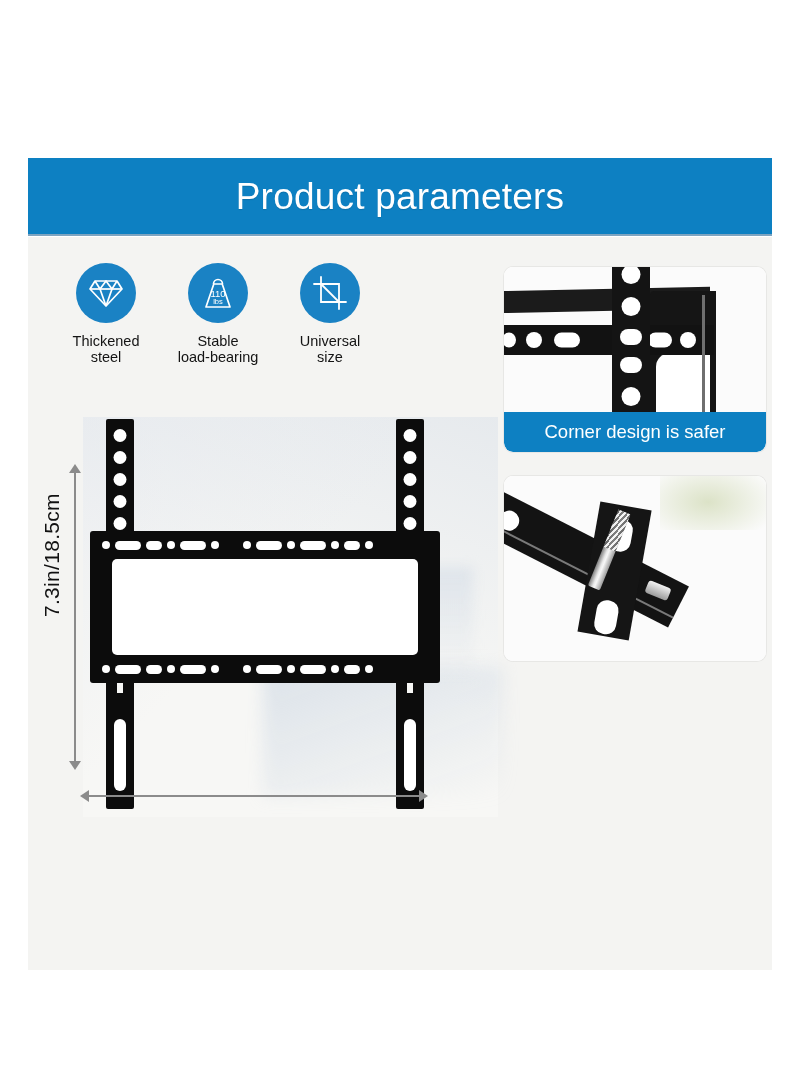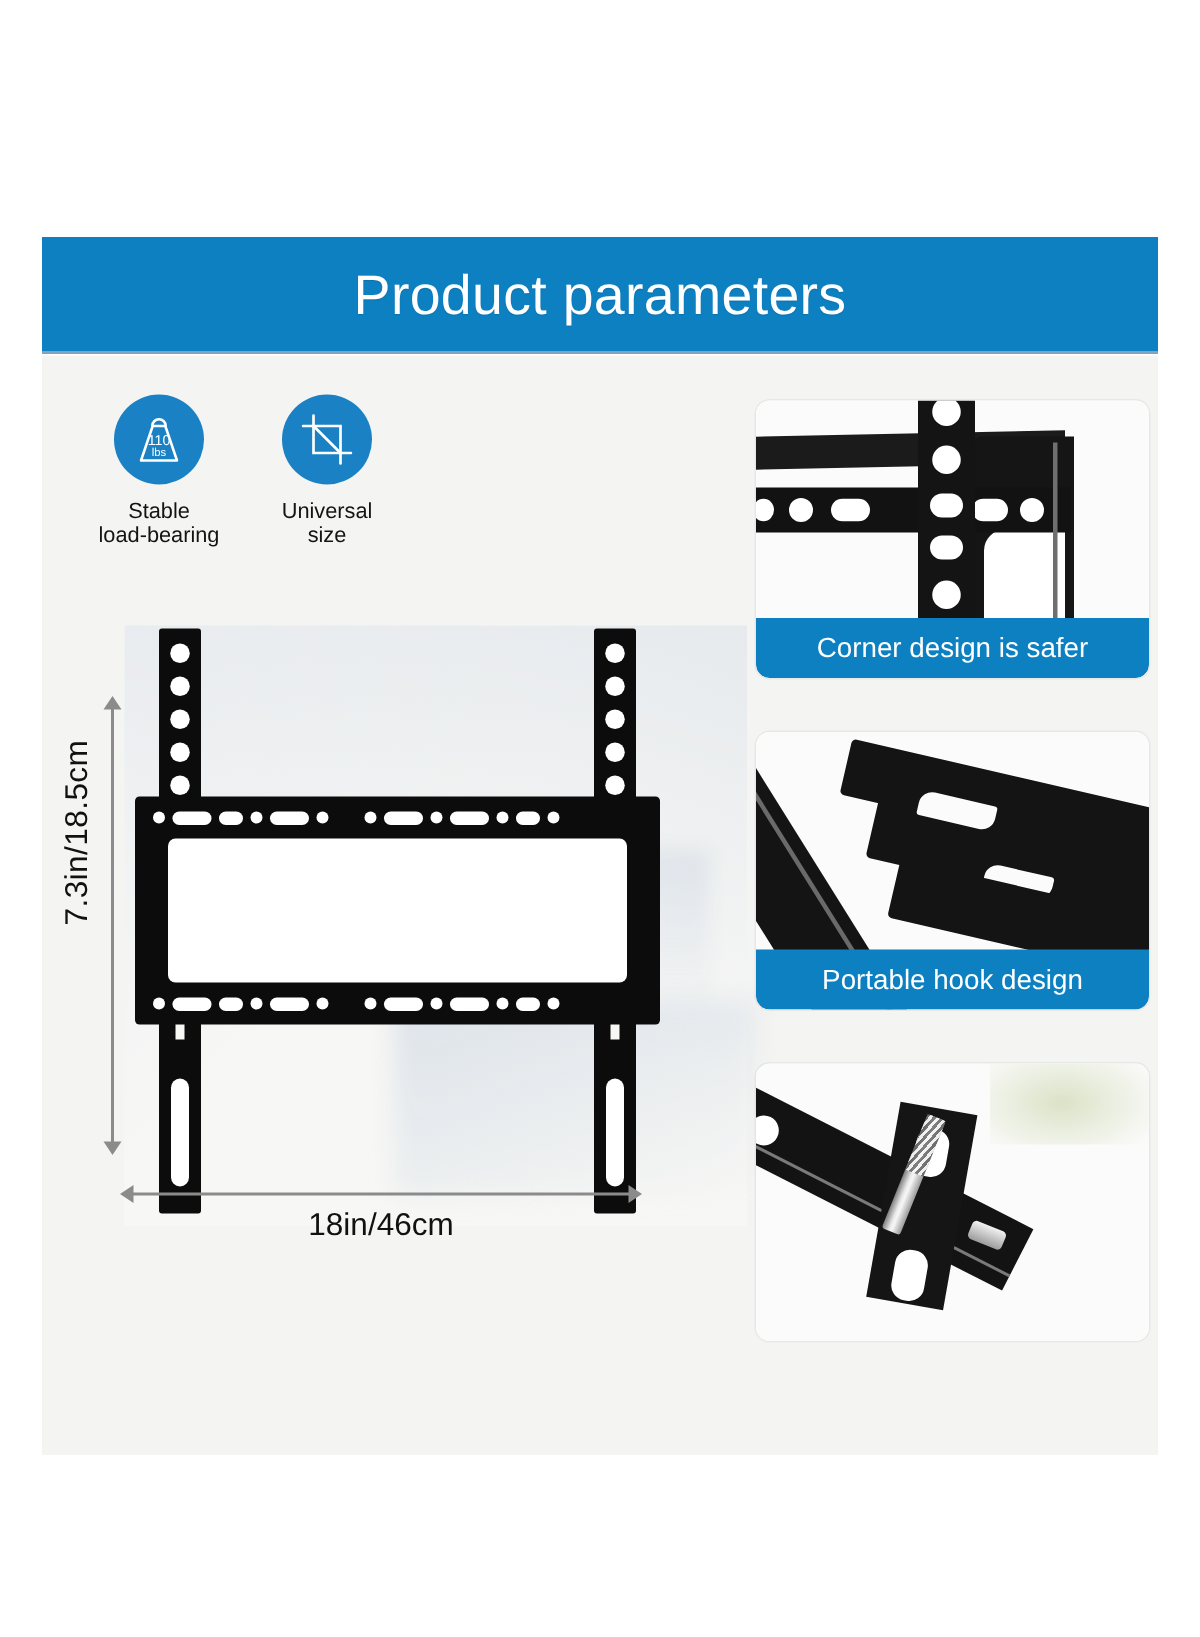--- a/index.html
+++ b/index.html
@@ -277,21 +277,21 @@
   .right-col {
     position: absolute;
     right: 6px;
     top: 30px;
     width: 262px;
   }
   .detail-card {
     position: relative;
     width: 262px;
     height: 185px;
-    margin-bottom: 36px;
+    margin-bottom: 24px;
     border-radius: 9px;
     overflow: hidden;
     background: #ffffff;
     box-shadow: 0 0 0 1px rgba(0,0,0,.05);
   }
   .detail-photo {
     position: absolute;
     inset: 0;
     background: #fbfbfb;
     overflow: hidden;
@@ -426,20 +426,33 @@
   <div class="header-band">
     <span class="header-title">Product parameters</span>
   </div>
 
   <div class="content">
 
     <div class="left-col">
 
       <div class="features">
 
+        <div class="feature">
+          <div class="feature-circle">
+            <svg width="34" height="30" viewBox="0 0 34 30" fill="none" stroke="#ffffff" stroke-width="1.7" stroke-linejoin="round">
+              <path d="M6 3 H28 L33 11 L17 28 L1 11 Z"></path>
+              <path d="M1 11 H33"></path>
+              <path d="M6 3 L11 11 L17 28"></path>
+              <path d="M28 3 L23 11 L17 28"></path>
+              <path d="M11 11 L17 3 L23 11"></path>
+            </svg>
+          </div>
+          <div class="feature-label">Thickened
+steel</div>
+        </div>
 
         <div class="feature">
           <div class="feature-circle">
             <svg width="36" height="36" viewBox="0 0 36 36" fill="none" stroke="#ffffff" stroke-width="1.7" stroke-linejoin="round">
               <path d="M13.5 9 A4.5 4.5 0 0 1 22.5 9"></path>
               <path d="M13.8 9 H22.2 L30 32 H6 Z" stroke-linecap="round"></path>
               <text x="18" y="21.5" font-family="Liberation Sans, sans-serif" font-size="9.5" fill="#ffffff" stroke="none" text-anchor="middle">110</text>
               <text x="18" y="29" font-family="Liberation Sans, sans-serif" font-size="7.5" fill="#ffffff" stroke="none" text-anchor="middle">lbs</text>
             </svg>
           </div>
@@ -539,21 +552,20 @@
               <span class="pb-hole"></span>
             </div>
           </div>
 
         </div>
 
         <div class="dim-v"></div>
         <div class="dim-v-label">7.3in/18.5cm</div>
 
         <div class="dim-h"></div>
-        <div class="dim-h-label">18in/46cm</div>
       </div>
 
     </div>
 
     <div class="right-col">
 
       <div class="detail-card">
         <div class="detail-photo">
           <div class="c1-hbar-top"></div>
           <div class="c1-right-plate"></div>
@@ -571,42 +583,20 @@
             <span class="h" style="top:68px; width:22px; height:16px; border-radius:9px;"></span>
             <span class="h" style="top:96px; width:22px; height:16px; border-radius:9px;"></span>
             <span class="h" style="top:126px"></span>
             <span class="h" style="top:158px"></span>
           </div>
           <div class="c1-edge"></div>
         </div>
         <div class="detail-caption">Corner design is safer</div>
       </div>
 
-      <div class="detail-card">
-        <div class="detail-photo">
-
-          <div class="c2-bar" style="left:-30px; top:0px; width:300px; height:54px;
-               transform:rotate(58deg); border-radius:3px;"></div>
-          <div class="c2-hl" style="left:-22px; top:6px; width:290px; height:3px;
-               background:#6a6a6a; transform:rotate(58deg); transform-origin:left center;"></div>
-
-          <div class="c2-bar" style="left:60px; top:4px; width:250px; height:38px;
-               transform:rotate(13deg); border-radius:3px;"></div>
-
-          <div class="c2-bar" style="left:78px; top:40px; width:230px; height:44px;
-               transform:rotate(13deg); border-radius:3px;"></div>
-          <div style="position:absolute; left:108px; top:44px; width:52px; height:17px;
-               background:#fbfbfb; border-radius:9px 2px 9px 2px; transform:rotate(13deg);"></div>
-          <div style="position:absolute; left:152px; top:92px; width:46px; height:15px;
-               background:#fbfbfb; border-radius:9px 2px 9px 2px; transform:rotate(13deg);"></div>
-          <div class="c2-bar" style="left:92px; top:84px; width:215px; height:40px;
-               transform:rotate(13deg); border-radius:3px;"></div>
-        </div>
-        <div class="detail-caption">Portable hook design</div>
-      </div>
 
       <div class="detail-card">
         <div class="detail-photo">
           <div class="c3-leaf"></div>
           <div class="c3-diag">
             <span class="h" style="left:30px"></span>
 
             <span class="line"></span>
           </div>
           <div class="c3-vert">

